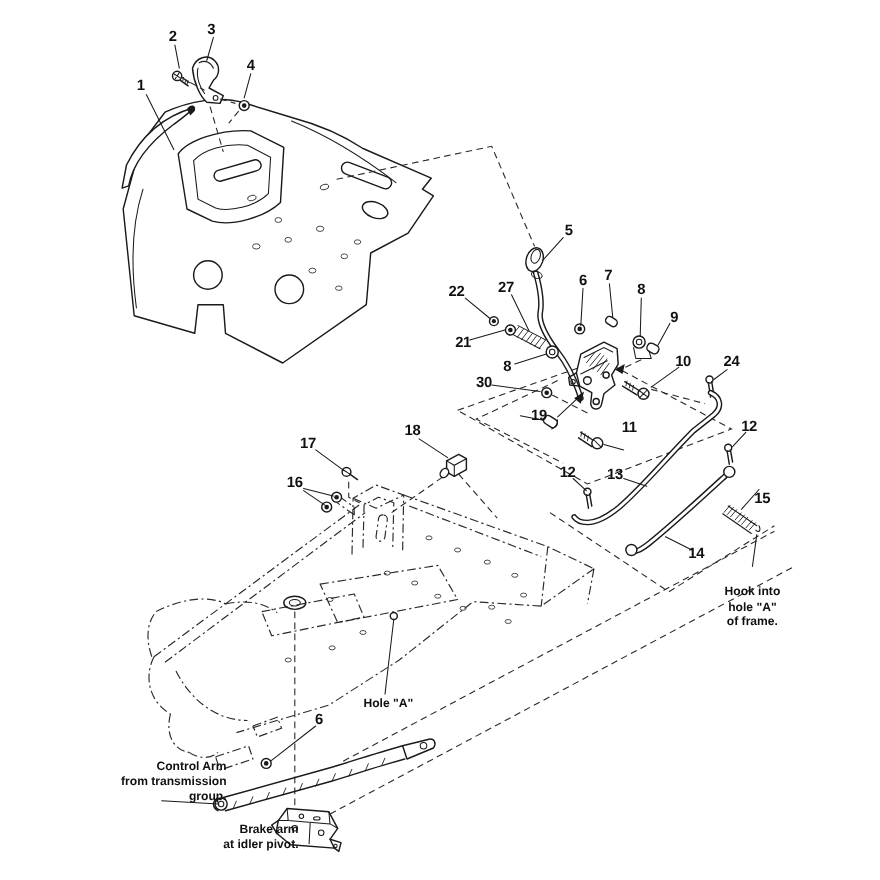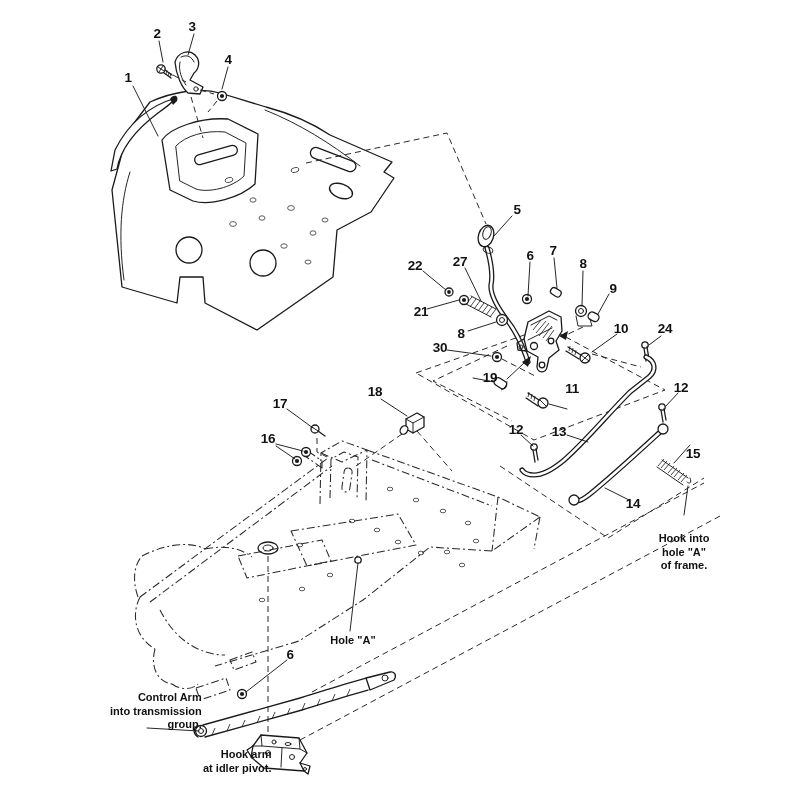--- a/index.html
+++ b/index.html
@@ -368,22 +368,22 @@
       <div class="annotation center" style="left: 353px; top: 634px;">
         <div>Hole "A"</div>
       </div>
       <div class="annotation center" style="left: 684px; top: 517px; margin-top: 15px;">
         <div>Hook into</div>
         <div>hole "A"</div>
         <div>of frame.</div>
       </div>
       <div class="annotation left" style="left: 110px; top: 691px;">
         <div>Control Arm</div>
-        <div>into transmission</div>
+        <div>from transmission</div>
         <div>group.</div>
       </div>
       <div class="annotation left" style="left: 203px; top: 748px;">
-        <div>Hook arm</div>
+        <div>Brake arm</div>
         <div>at idler pivot.</div>
       </div>
     </div>
 
 </div>
 
 </body></html>

